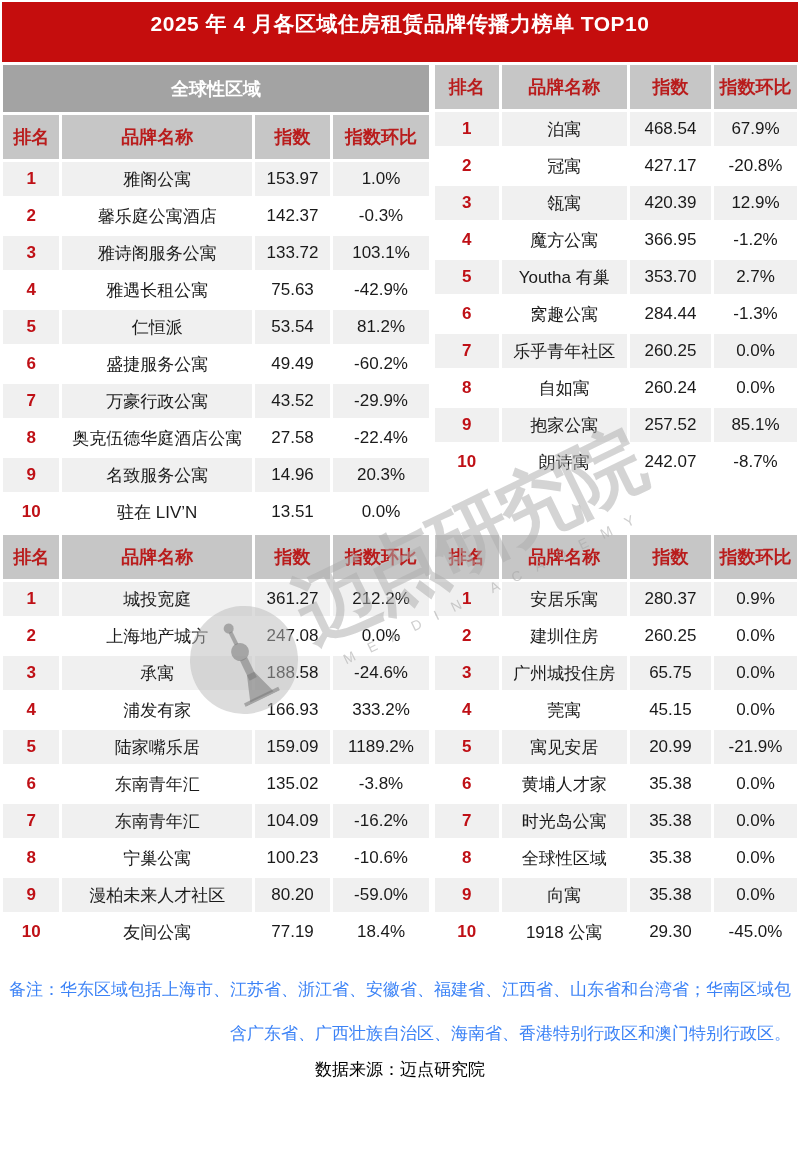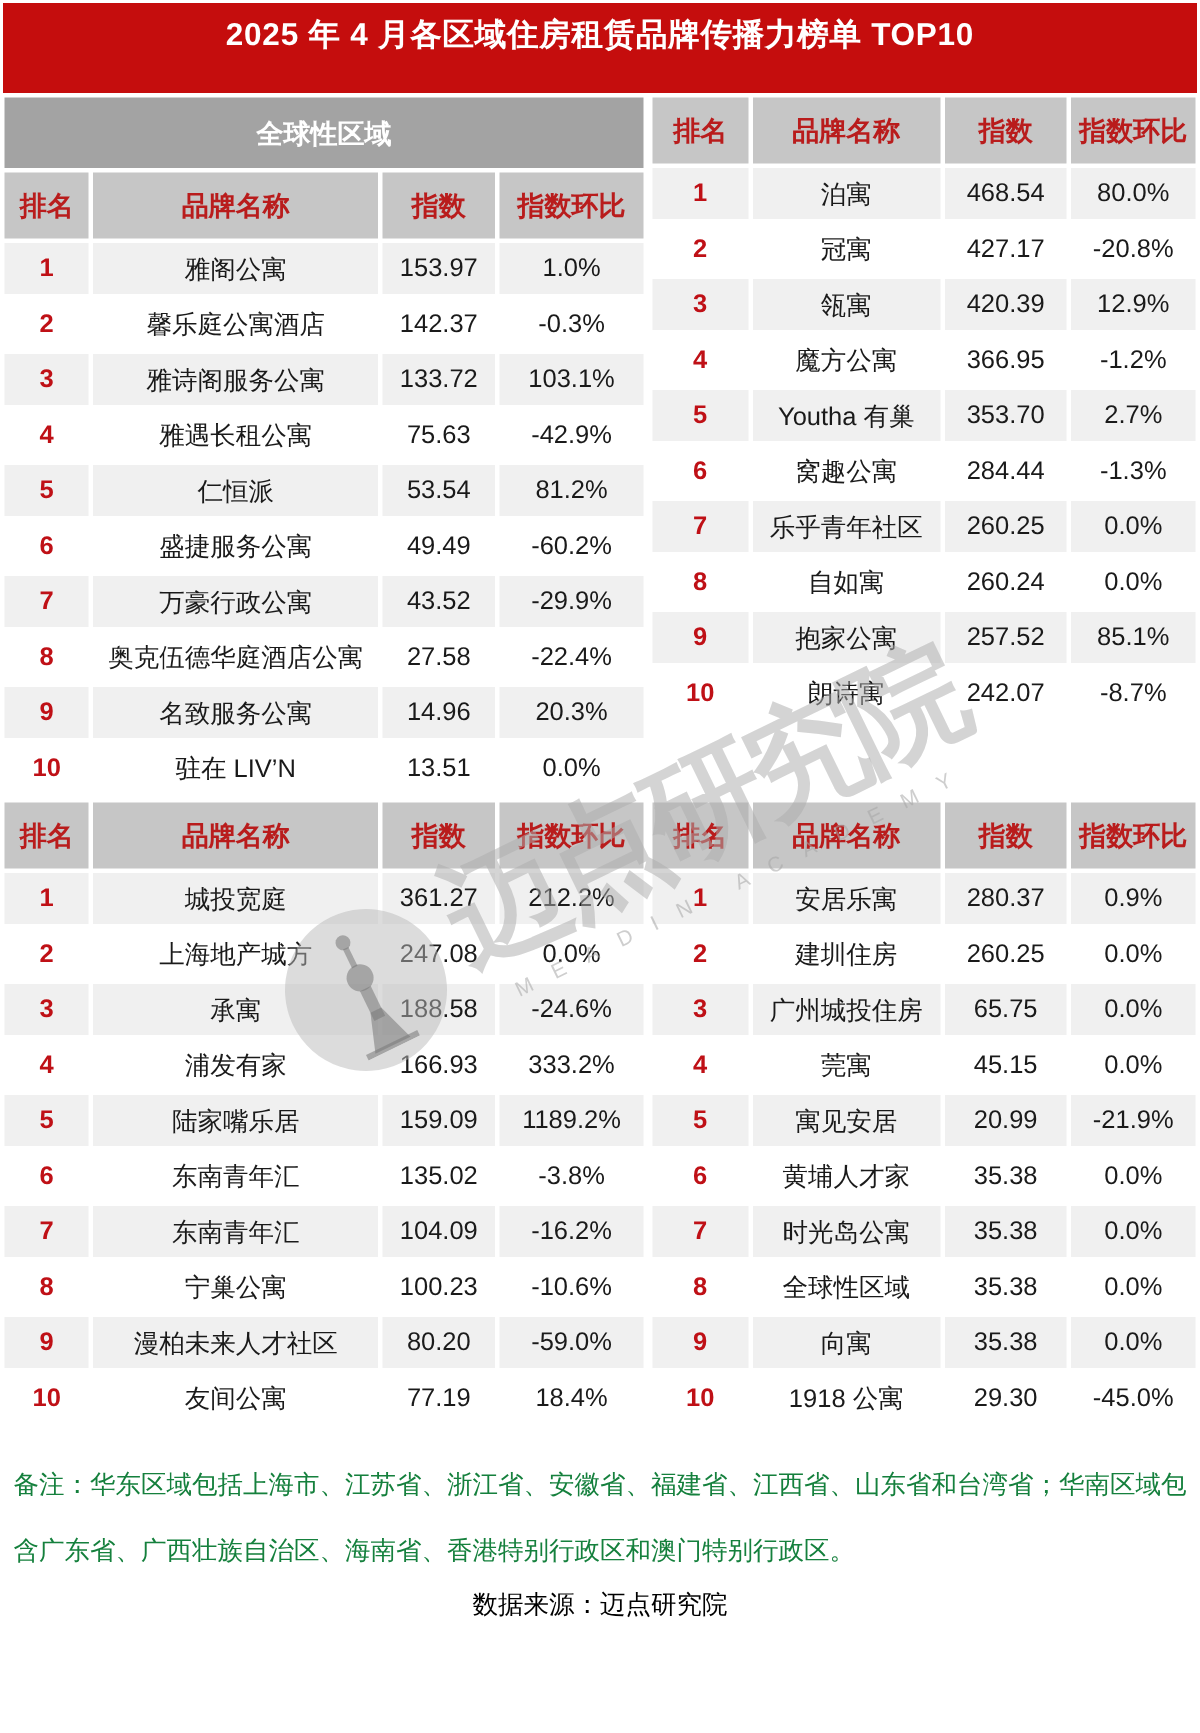--- a/index.html
+++ b/index.html
@@ -36,21 +36,21 @@
   }
   .cell{background:#ffffff;font-size:17px;height:34px;}
   tr.odd .cell{background:var(--row-alt);}
   .cell.rank{color:var(--rank-red);font-weight:bold;}
   
   .region.left col.c0{width:13.5%}.region.left col.c1{width:45.5%}
   .region.left col.c2{width:18%}.region.left col.c3{width:23%}
   .region.right col.c0{width:18%}.region.right col.c1{width:35.5%}
   .region.right col.c2{width:23%}.region.right col.c3{width:23.5%}
   .footnote{
-    margin:16px 9px 0 9px;font-size:17px;line-height:44px;color:#15803d;
+    margin:16px 9px 0 9px;font-size:17px;line-height:44px;color:#3b82f6;text-align:right;
   }
   .source{
     margin-top:2px;text-align:center;font-size:17px;color:#000;
   }
   
   .watermark{
     position:absolute;left:190px;top:606px;z-index:3;pointer-events:none;
     transform:rotate(-26deg);transform-origin:54px 54px;
     display:flex;align-items:center;gap:16px;
   }
@@ -170,21 +170,21 @@
             <tr class="col-header">
               <td>排名</td>
               <td>品牌名称</td>
               <td>指数</td>
               <td>指数环比</td>
             </tr>
             <tr class="odd">
               <td class="cell rank">1</td>
               <td class="cell">泊寓</td>
               <td class="cell">468.54</td>
-              <td class="cell">80.0%</td>
+              <td class="cell">67.9%</td>
             </tr>
             <tr class="even">
               <td class="cell rank">2</td>
               <td class="cell">冠寓</td>
               <td class="cell">427.17</td>
               <td class="cell">-20.8%</td>
             </tr>
             <tr class="odd">
               <td class="cell rank">3</td>
               <td class="cell">瓴寓</td>

